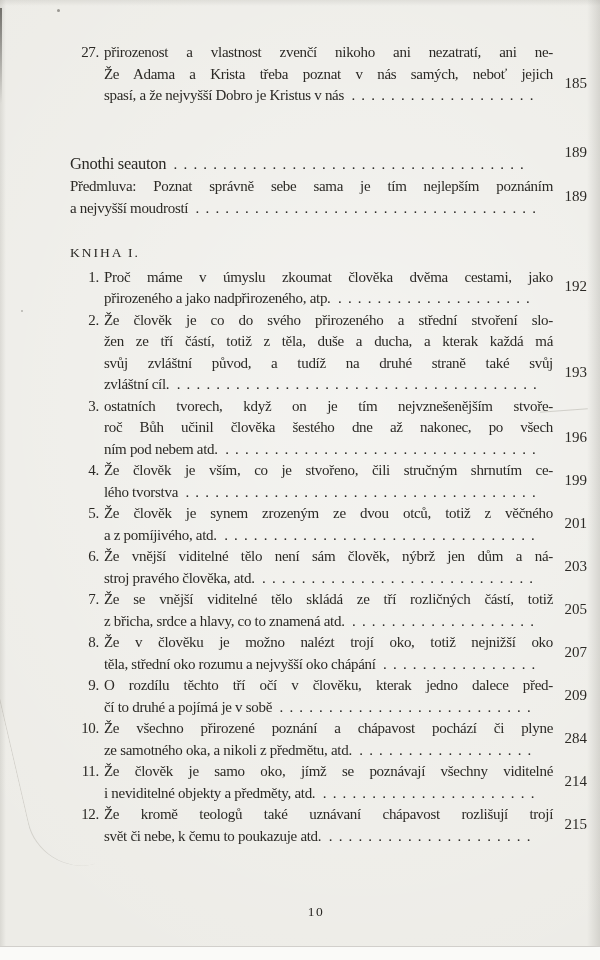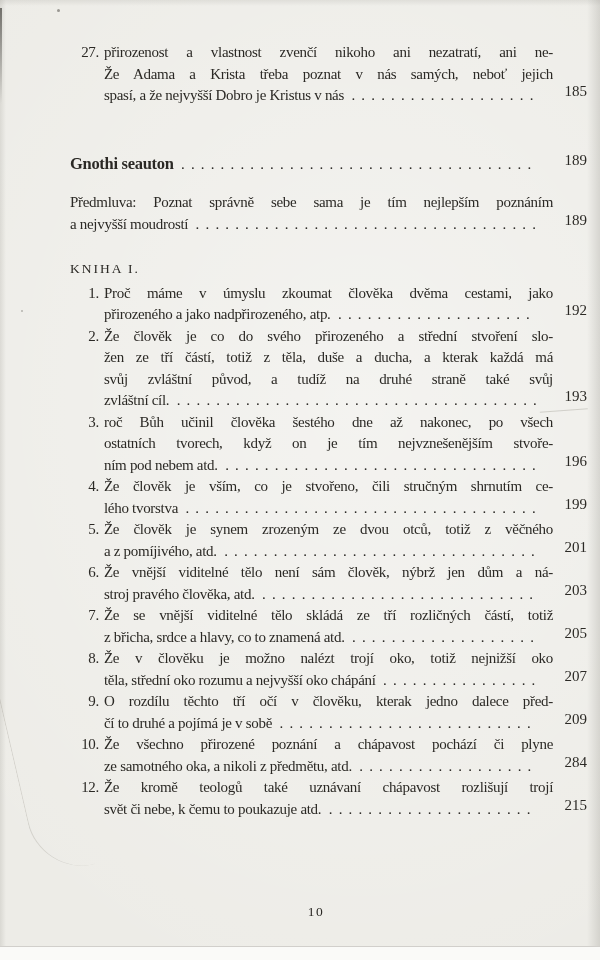--- a/index.html
+++ b/index.html
@@ -13,25 +13,25 @@
     font-size:15px;line-height:21.5px;letter-spacing:-0.3px;
   }
   .content{position:absolute;left:70px;right:47px;top:0;padding-top:42px;}
   
   .toc-item{position:relative;padding-left:34px;}
   .toc-num{position:absolute;left:0;top:0;width:29px;text-align:right;}
   .entry-body{position:relative;}
   .jline{text-align:justify;text-align-last:justify;text-justify:inter-word;}
   .lastline{position:relative;white-space:nowrap;}
   .dots{word-spacing:3px;margin-left:1px;}
-  .pagenum{position:absolute;right:-34px;bottom:4px;letter-spacing:0;}
+  .pagenum{position:absolute;right:-34px;bottom:12px;letter-spacing:0;}
   .carryover{margin-top:0;}
   .section-heading{margin-top:46px;}
-  .section-heading .ltext{font-weight:bold;font-size:16.5px;}
-  .preface{margin-top:17px;}
+  .section-heading .ltext{font-weight:normal;font-size:16.5px;}
+  .preface{margin-top:1px;}
   .book-heading{margin-top:23px;font-size:13.5px;letter-spacing:2px;font-family:Liberation Serif, serif;}
   .toc-list{margin-top:3px;}
   .folio{position:absolute;top:901px;left:0;width:100%;text-align:center;
          font-size:13.5px;letter-spacing:1.5px;transform:translateX(16px);}
   
   .artifact{position:absolute;pointer-events:none;}
   .edge-left-dark{left:0;top:8px;width:2px;height:96px;
     background:linear-gradient(#4e4c47,rgba(78,76,71,0));opacity:.75;}
   .edge-left-soft{left:0;top:0;width:6px;height:100%;
     background:linear-gradient(90deg,rgba(130,128,120,.18),rgba(130,128,120,0));}
@@ -87,22 +87,22 @@
           <div class="entry-body">
             <div class="jline">Že člověk je co do svého přirozeného a střední stvoření slo-</div>
             <div class="jline">žen ze tří částí, totiž z těla, duše a ducha, a kterak každá má</div>
             <div class="jline">svůj zvláštní původ, a tudíž na druhé straně také svůj</div>
             <div class="lastline"><span class="ltext">zvláštní cíl.</span><span class="dots"> . . . . . . . . . . . . . . . . . . . . . . . . . . . . . . . . . . . . .</span><span class="pagenum">193</span></div>
           </div>
         </div>
         <div class="toc-item">
           <span class="toc-num">3.</span>
           <div class="entry-body">
+            <div class="jline">ostatních tvorech, když on je tím nejvznešenějším stvoře-</div>
             <div class="jline">roč Bůh učinil člověka šestého dne až nakonec, po všech</div>
-            <div class="jline">ostatních tvorech, když on je tím nejvznešenějším stvoře-</div>
             <div class="lastline"><span class="ltext">ním pod nebem atd.</span><span class="dots"> . . . . . . . . . . . . . . . . . . . . . . . . . . . . . . . .</span><span class="pagenum">196</span></div>
           </div>
         </div>
         <div class="toc-item">
           <span class="toc-num">4.</span>
           <div class="entry-body">
             <div class="jline">Že člověk je vším, co je stvořeno, čili stručným shrnutím ce-</div>
             <div class="lastline"><span class="ltext">lého tvorstva</span><span class="dots"> . . . . . . . . . . . . . . . . . . . . . . . . . . . . . . . . . . . .</span><span class="pagenum">199</span></div>
           </div>
         </div>
@@ -142,20 +142,27 @@
           </div>
         </div>
         <div class="toc-item">
           <span class="toc-num">10.</span>
           <div class="entry-body">
             <div class="jline">Že všechno přirozené poznání a chápavost pochází či plyne</div>
             <div class="lastline"><span class="ltext">ze samotného oka, a nikoli z předmětu, atd.</span><span class="dots"> . . . . . . . . . . . . . . . . . .</span><span class="pagenum">284</span></div>
           </div>
         </div>
         <div class="toc-item">
+          <span class="toc-num">11.</span>
+          <div class="entry-body">
+            <div class="jline">Že člověk je samo oko, jímž se poznávají všechny viditelné</div>
+            <div class="lastline"><span class="ltext">i neviditelné objekty a předměty, atd.</span><span class="dots"> . . . . . . . . . . . . . . . . . . . . . .</span><span class="pagenum">214</span></div>
+          </div>
+        </div>
+        <div class="toc-item">
           <span class="toc-num">12.</span>
           <div class="entry-body">
             <div class="jline">Že kromě teologů také uznávaní chápavost rozlišují trojí</div>
             <div class="lastline"><span class="ltext">svět či nebe, k čemu to poukazuje atd.</span><span class="dots"> . . . . . . . . . . . . . . . . . . . . .</span><span class="pagenum">215</span></div>
           </div>
         </div>
       </div>
   </div>
 
   <div class="folio">10</div>

